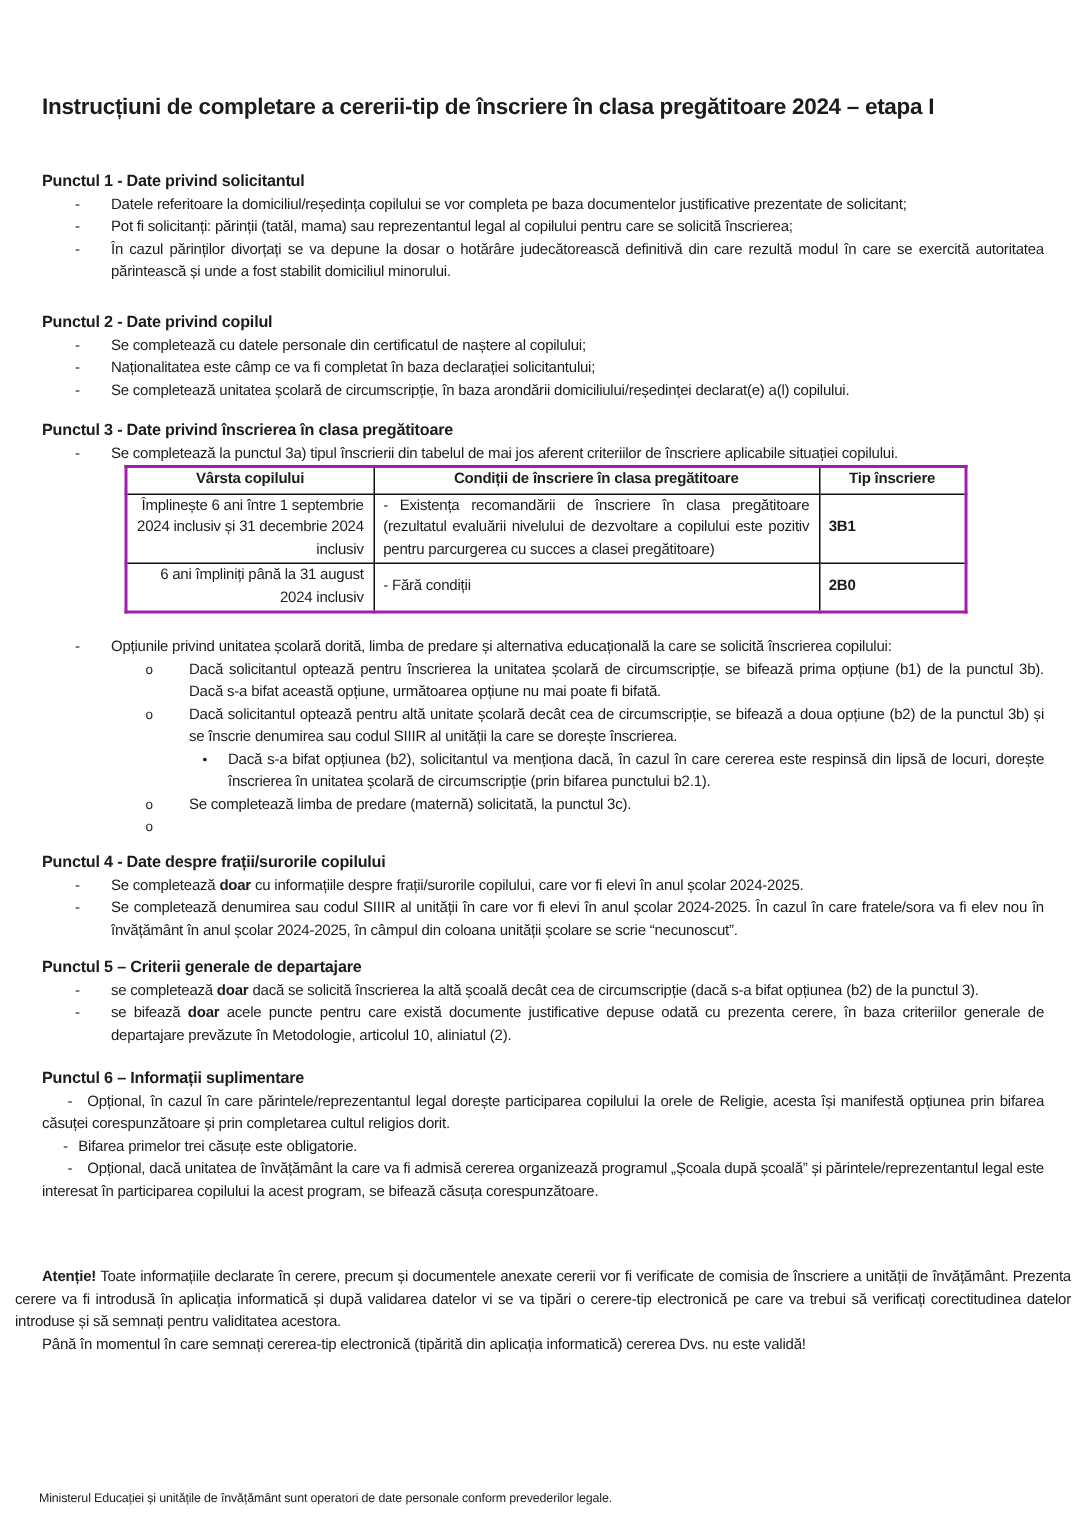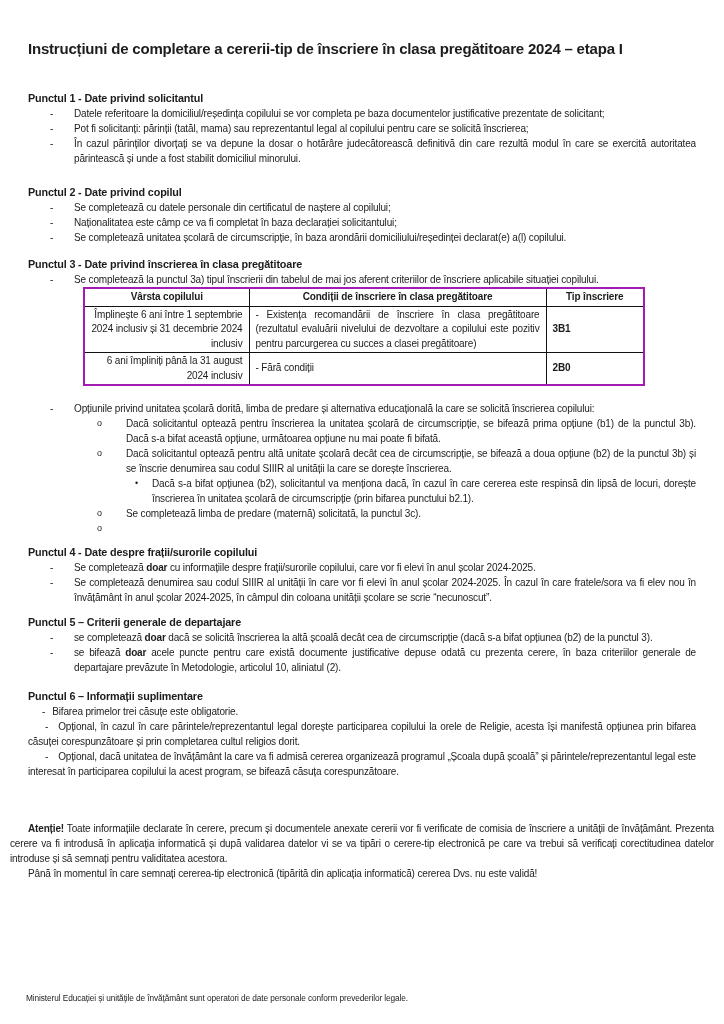--- a/index.html
+++ b/index.html
@@ -4,21 +4,21 @@
 <style>
   html,body{margin:0;padding:0;}
   body{
     width:724px;height:1024px;background:#ffffff;
     font-family:"Liberation Sans","DejaVu Sans",sans-serif;
     color:#1c1c1c;overflow:hidden;
   }
   .page{
     position:relative;box-sizing:border-box;
     width:724px;height:840px;
-    padding:39px 28px 0 28px;
+    padding:62px 28px 0 28px;
     font-size:10px;line-height:15px;letter-spacing:-0.15px;
   }
   .title{
     font-size:15px;line-height:19px;font-weight:bold;letter-spacing:-0.2px;
     margin:0 0 33px 0;
   }
   .heading{
     font-weight:bold;font-size:10.8px;margin:0;
   }
   section{margin:0;}
@@ -182,22 +182,22 @@
       <span class="tx"><span>se completează </span><span class="b">doar</span><span> dacă se solicită înscrierea la altă școală decât cea de circumscripție (dacă s-a bifat opțiunea (b2) de la punctul 3).</span></span>
     </div>
     <div class="li l1">
       <span class="mk">-</span>
       <span class="tx"><span>se bifează </span><span class="b">doar</span><span> acele puncte pentru care există documente justificative depuse odată cu prezenta cerere, în baza criteriilor generale de departajare prevăzute în Metodologie, articolul 10, aliniatul (2).</span></span>
     </div>
   </section>
 
   <section class="sec-s6">
     <p class="heading">Punctul 6 – Informații suplimentare</p>
+    <p class="ip"><span class="mkd">-</span><span>Opțional, în cazul în care părintele/reprezentantul legal dorește participarea copilului la orele de Religie, acesta își manifestă opțiunea prin bifarea căsuței corespunzătoare și prin completarea cultul religios dorit.</span></p>
     <p class="ip ip-first"><span class="mkd">-</span><span>Bifarea  primelor trei căsuțe este obligatorie.</span></p>
-    <p class="ip"><span class="mkd">-</span><span>Opțional, în cazul în care părintele/reprezentantul legal dorește participarea copilului la orele de Religie, acesta își manifestă opțiunea prin bifarea căsuței corespunzătoare și prin completarea cultul religios dorit.</span></p>
     <p class="ip"><span class="mkd">-</span><span>Opțional, dacă unitatea de învățământ la care va fi admisă cererea organizează programul „Școala după școală” și părintele/reprezentantul legal este interesat în participarea copilului la acest program, se bifează căsuța corespunzătoare.</span></p>
   </section>
 
   <div class="attention">
     <p><span class="b">Atenție!</span><span> Toate informațiile declarate în cerere, precum și documentele anexate cererii vor fi verificate de comisia de înscriere a unității de învățământ. Prezenta cerere va fi introdusă în aplicația informatică și după validarea datelor vi se va tipări o cerere-tip electronică pe care va trebui să verificați corectitudinea datelor introduse și să semnați pentru validitatea acestora.</span></p>
     <p>Până în momentul în care semnați cererea-tip electronică (tipărită din aplicația informatică) cererea Dvs. nu este validă!</p>
   </div>
 
   <div class="footer">Ministerul Educației și unitățile de învățământ sunt operatori de date personale conform prevederilor legale.</div>
 

